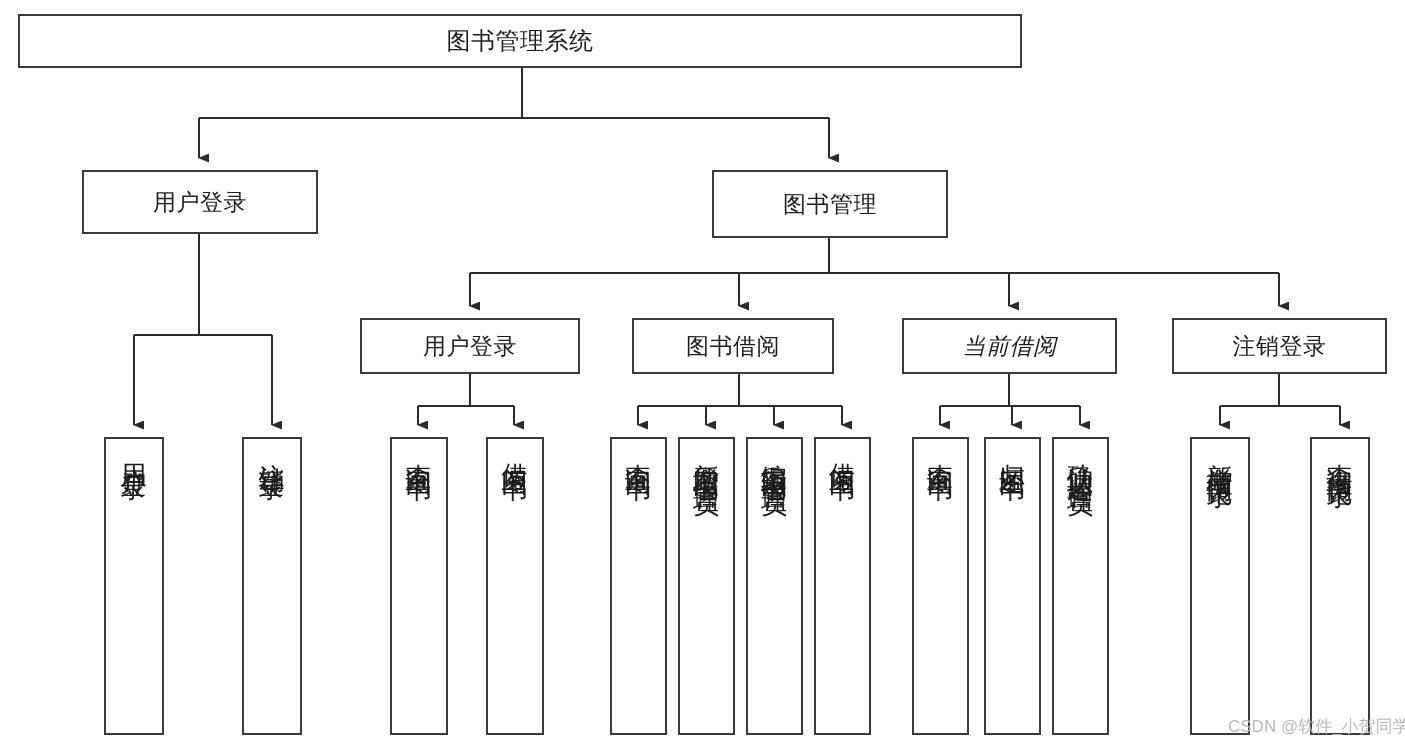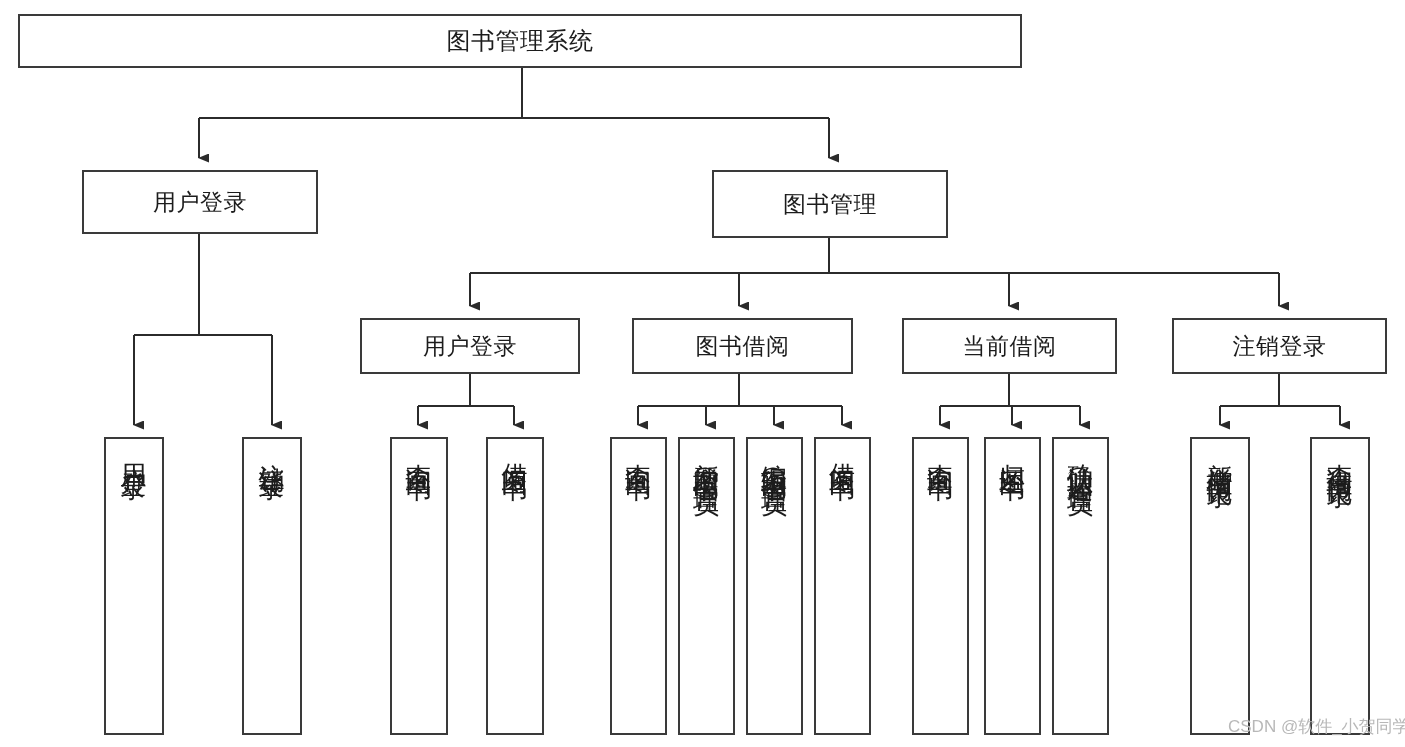--- a/index.html
+++ b/index.html
@@ -128,24 +128,24 @@
   <div class="node horiz" style="left:82px;top:170px;width:236px;height:64px;">
     <span class="label">用户登录</span>
   </div>
   <div class="node horiz" style="left:712px;top:170px;width:236px;height:68px;">
     <span class="label">图书管理</span>
   </div>
 
   <div class="node horiz" style="left:360px;top:318px;width:220px;height:56px;">
     <span class="label">用户登录</span>
   </div>
-  <div class="node horiz" style="left:632px;top:318px;width:221px;height:56px;">
+  <div class="node horiz" style="left:632px;top:318px;width:202px;height:56px;">
     <span class="label">图书借阅</span>
   </div>
-  <div class="node horiz" style="left:902px;top:318px;width:215px;height:56px;">
+  <div class="node horiz" style="left:902px;top:318px;width:215px;height:56px;font-style:italic;">
     <span class="label">当前借阅</span>
   </div>
   <div class="node horiz" style="left:1172px;top:318px;width:215px;height:56px;">
     <span class="label">注销登录</span>
   </div>
 
   <div class="node vert" style="left:104px;top:437px;width:60px;height:298px;">
     <span class="label">用户登录</span>
   </div>
   <div class="node vert" style="left:242px;top:437px;width:60px;height:298px;">

